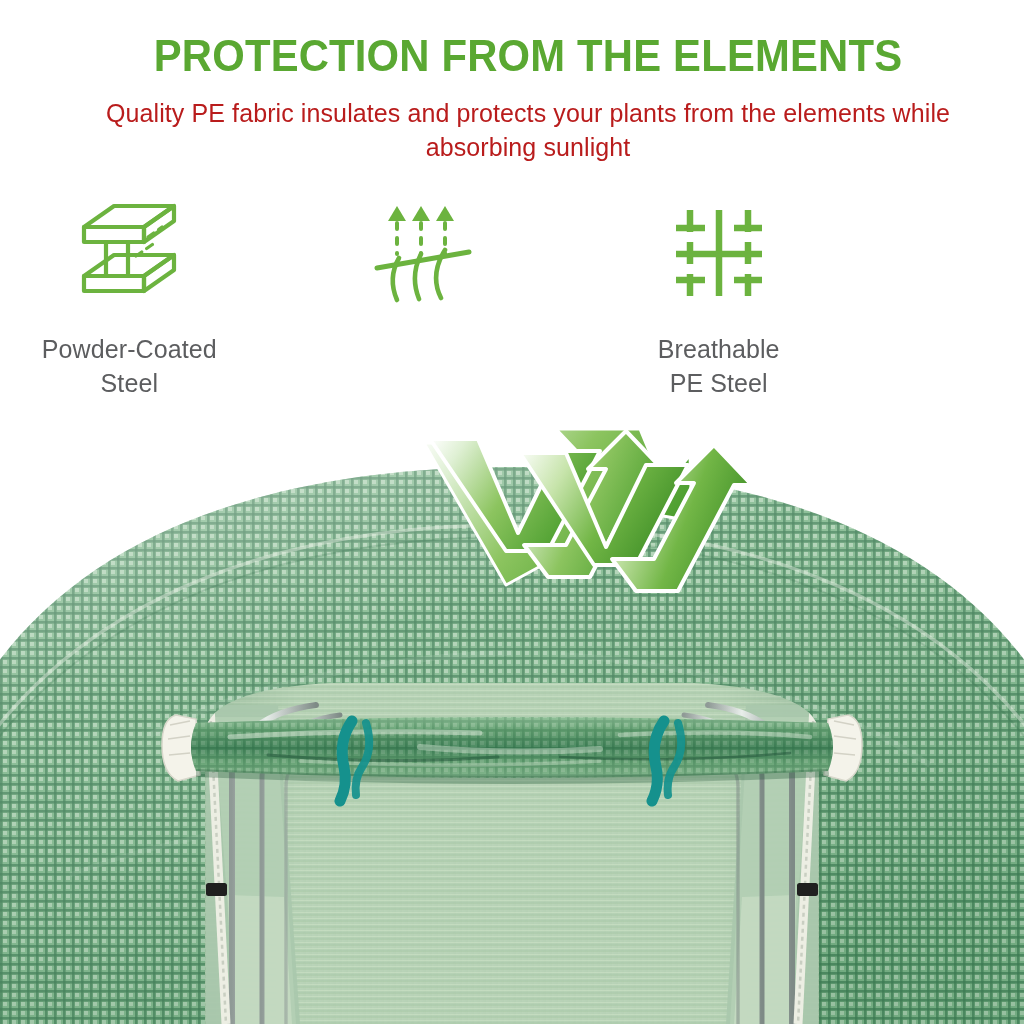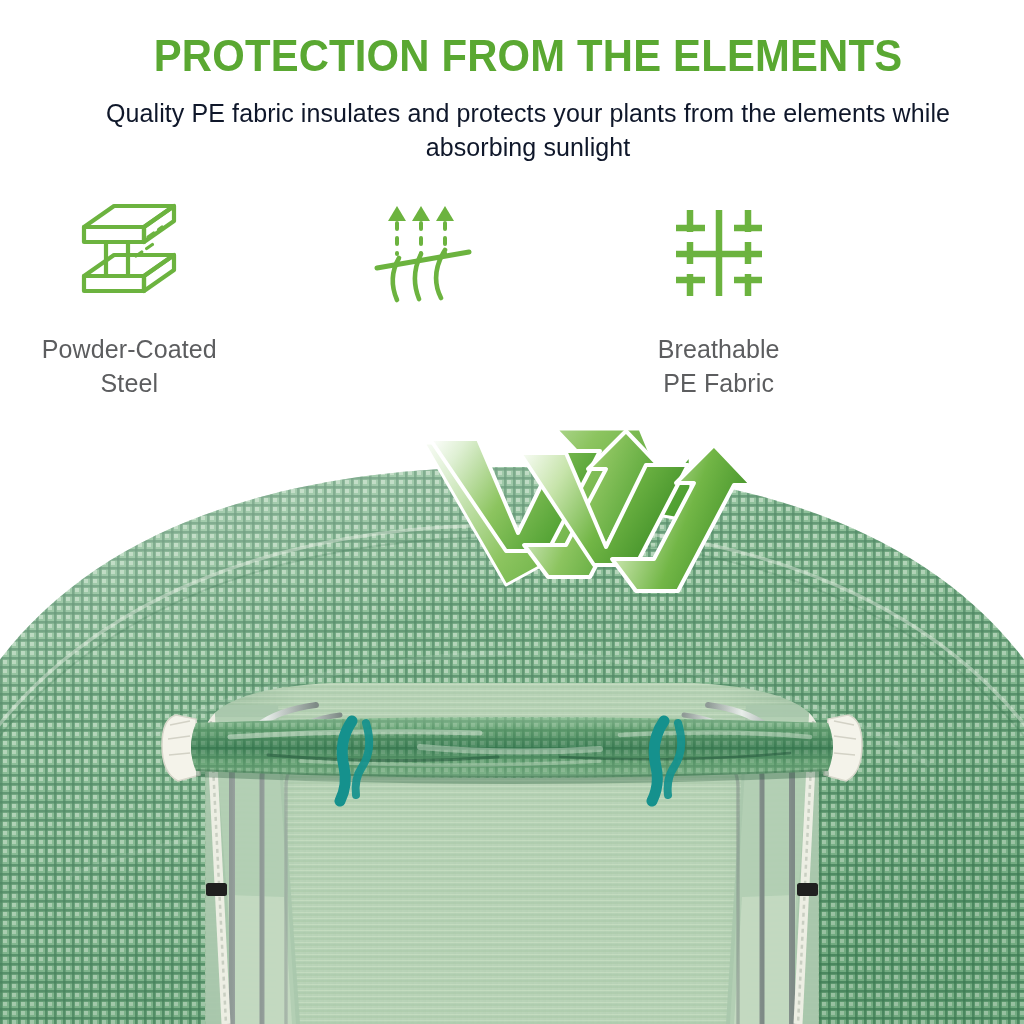--- a/index.html
+++ b/index.html
@@ -19,21 +19,21 @@
   }
   .headline {
     position:absolute; left:0; top:34px; width:1024px;
     font-size:44px; font-weight:bold; letter-spacing:0.2px;
     color:#5aa832; line-height:1.0;
     transform:scaleX(0.95); transform-origin:center top;
     white-space:nowrap;
   }
   .subline {
     position:absolute; left:50%; top:96px; width:880px; margin-left:-440px;
-    font-size:25px; font-weight:300; color:#0f172a;
+    font-size:25px; font-weight:300; color:#b91c1c;
     line-height:1.36; letter-spacing:0.1px;
   }
 
   
   .features {
     position:absolute; left:0; top:190px; width:848px; height:215px;
     display:flex; z-index:40;gap:36px;
   }
   .feature { flex:1; display:flex; flex-direction:column; align-items:center; }
   .feature-icon {
@@ -141,21 +141,21 @@
           <path d="M16 60 L45 60"></path>
             <path d="M74 60 L102 60"></path>
           <path d="M16 86 L45 86"></path>
             <path d="M74 86 L102 86"></path>
 
           <path d="M45 60 L74 60"></path>
         </g>
       </svg>
     </div>
     <div class="feature-label">Breathable
-PE Fabric</div>
+PE Steel</div>
   </div>
 </div>
 
 <div class="photo">
   <svg width="1024" height="619" viewBox="0 0 1024 619" aria-hidden="true">
     <defs>
 
       <pattern id="meshPat" width="9" height="9" patternUnits="userSpaceOnUse">
         <rect width="9" height="9" fill="#7fb78c"></rect>
         <rect width="9" height="2.6" fill="#3e7d55" opacity="0.72"></rect>

